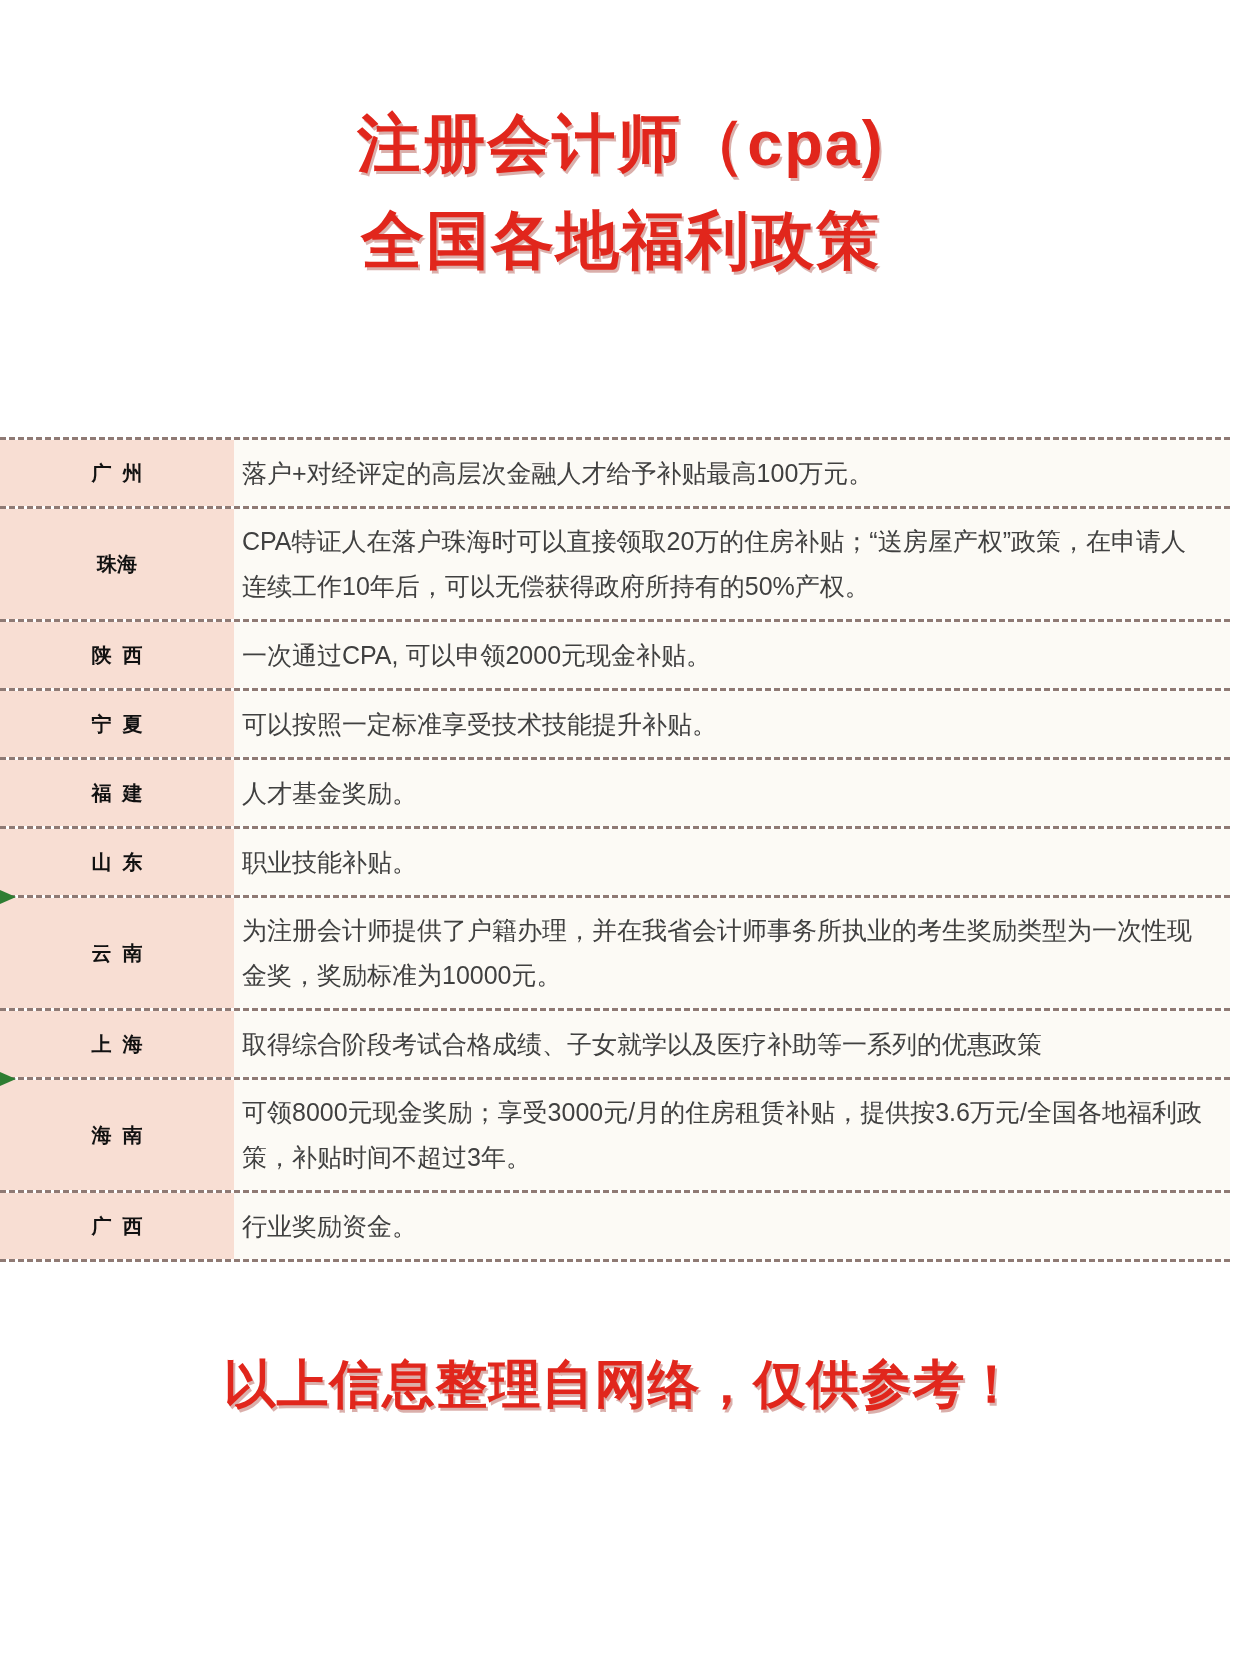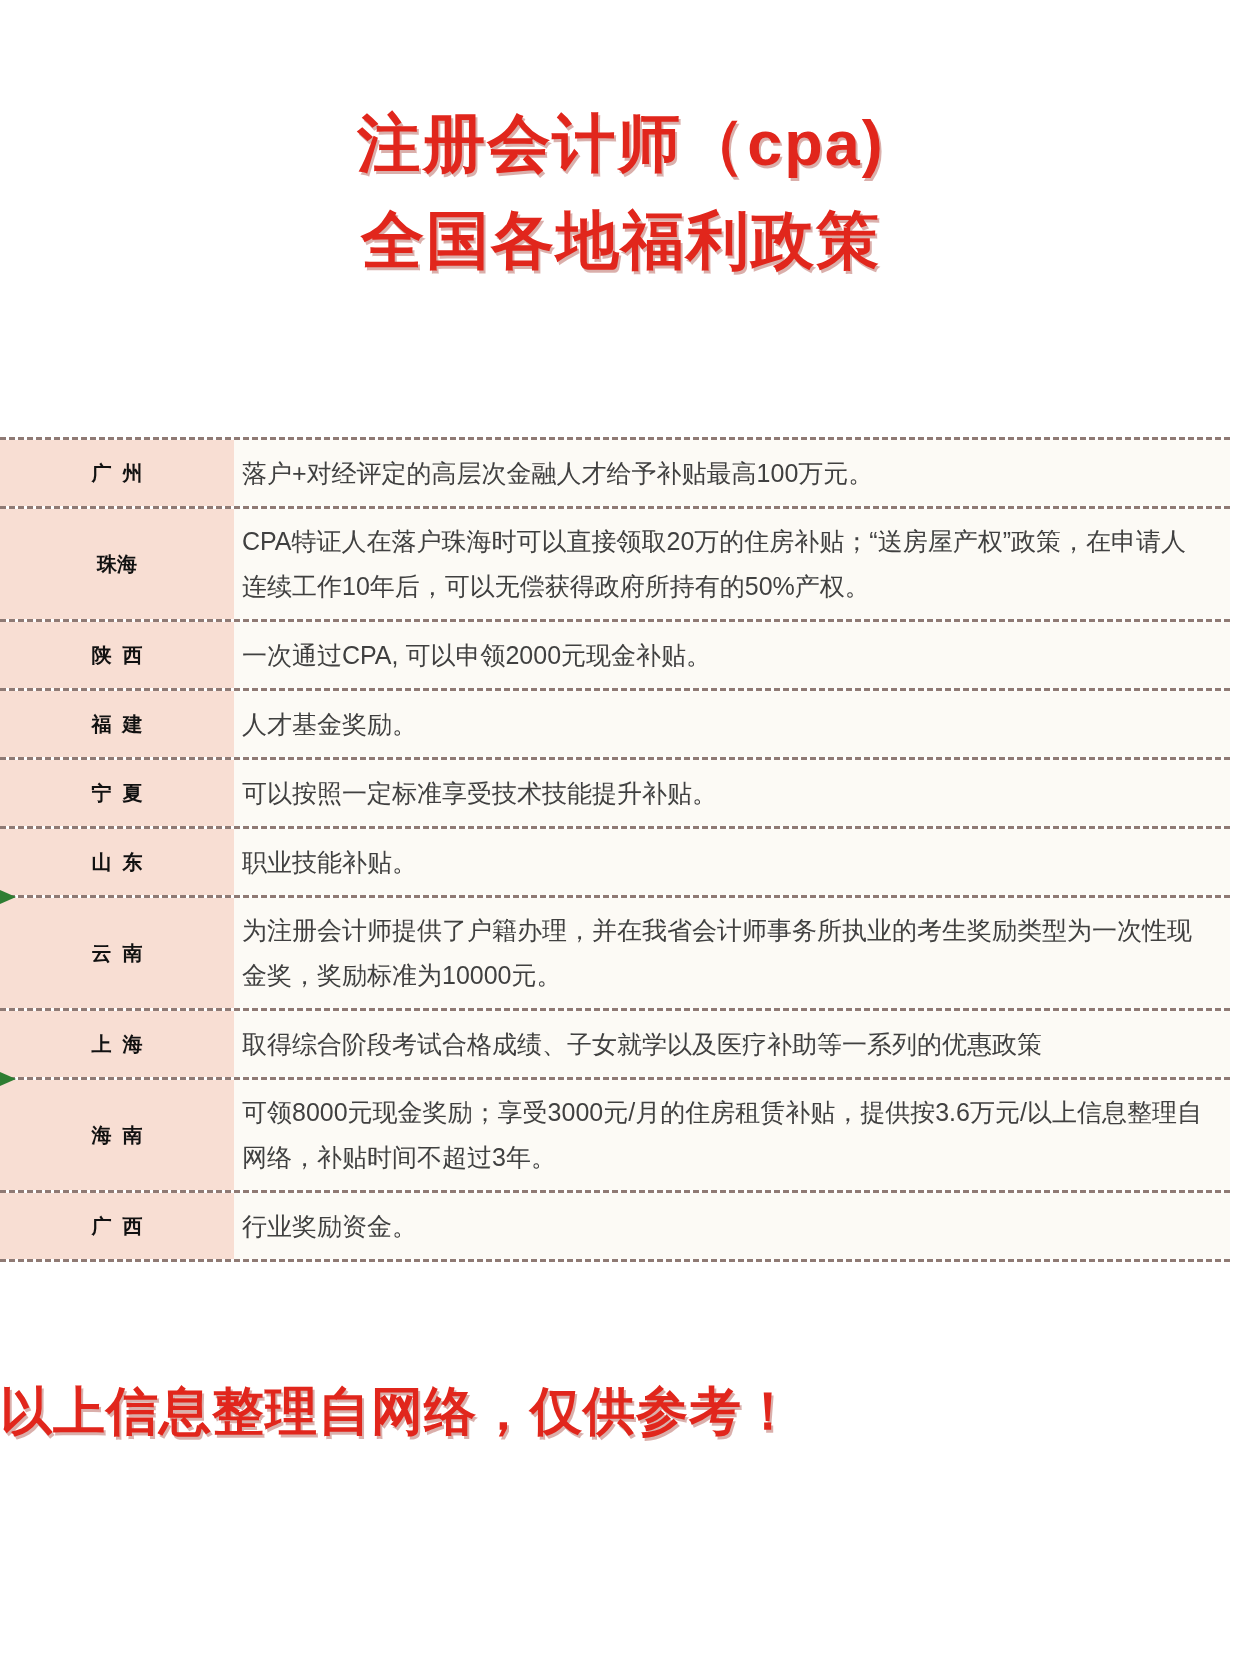--- a/index.html
+++ b/index.html
@@ -73,21 +73,22 @@
     height: 0;
     border-top: 7px solid transparent;
     border-bottom: 7px solid transparent;
     border-left: 16px solid var(--marker-green, #2e7d32);
     z-index: 2;
   }
   .policy-row .marker-triangle { display: none; }
   .policy-row.has-marker .marker-triangle { display: block; }
   
   .footer-note {
-    margin-top: 115px;
+    margin-top: 88px;
+    text-align: center;
   }
   .footer-note p {
     margin: 0;
     font-size: 52px;
     font-weight: bold;
     color: var(--accent-red, #e1261c);
     letter-spacing: 1px;
     text-shadow: 2px 3px 0 rgba(150, 25, 15, 0.35);
   }
 </style>
@@ -116,28 +117,28 @@
     </div>
 
     <div class="policy-row">
 
       <div class="region-cell">陕  西</div>
       <div class="policy-cell">一次通过CPA, 可以申领2000元现金补贴。</div>
     </div>
 
     <div class="policy-row">
 
-      <div class="region-cell">福  建</div>
-      <div class="policy-cell">人才基金奖励。</div>
+      <div class="region-cell">宁  夏</div>
+      <div class="policy-cell">可以按照一定标准享受技术技能提升补贴。</div>
     </div>
 
     <div class="policy-row">
 
-      <div class="region-cell">宁  夏</div>
-      <div class="policy-cell">可以按照一定标准享受技术技能提升补贴。</div>
+      <div class="region-cell">福  建</div>
+      <div class="policy-cell">人才基金奖励。</div>
     </div>
 
     <div class="policy-row">
 
       <div class="region-cell">山  东</div>
       <div class="policy-cell">职业技能补贴。</div>
     </div>
 
     <div class="policy-row has-marker">
       <span class="marker-triangle"></span>
@@ -147,21 +148,21 @@
 
     <div class="policy-row">
 
       <div class="region-cell">上  海</div>
       <div class="policy-cell">取得综合阶段考试合格成绩、子女就学以及医疗补助等一系列的优惠政策</div>
     </div>
 
     <div class="policy-row has-marker">
       <span class="marker-triangle"></span>
       <div class="region-cell">海  南</div>
-      <div class="policy-cell">可领8000元现金奖励；享受3000元/月的住房租赁补贴，提供按3.6万元/以上信息整理自网络，补贴时间不超过3年。</div>
+      <div class="policy-cell">可领8000元现金奖励；享受3000元/月的住房租赁补贴，提供按3.6万元/全国各地福利政策，补贴时间不超过3年。</div>
     </div>
 
     <div class="policy-row">
 
       <div class="region-cell">广  西</div>
       <div class="policy-cell">行业奖励资金。</div>
     </div>
   </div>
 
 </main>

